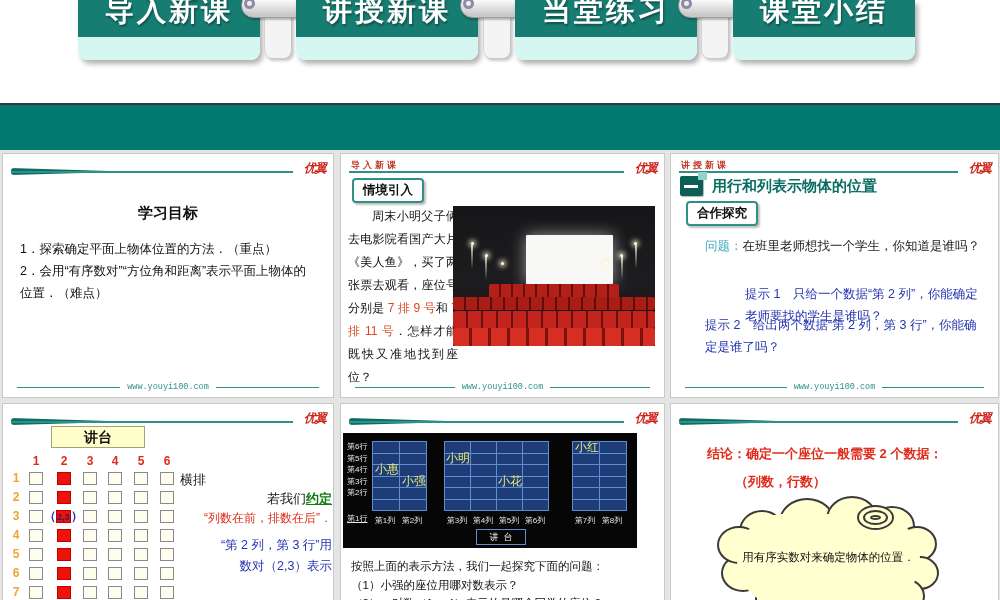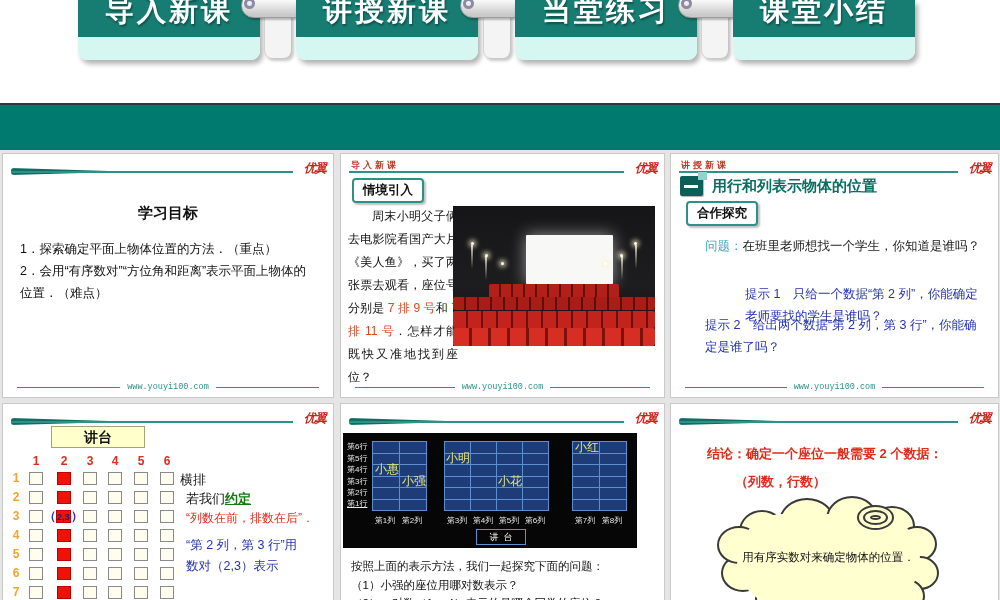--- a/index.html
+++ b/index.html
@@ -112,21 +112,21 @@
   .cb.sel { background: #ee1208; border-color: #b00; }
   .c1 { left: 26px; } .c2 { left: 54px; } .c3 { left: 80px; } .c4 { left: 105px; }
   .c5 { left: 131px; } .c6 { left: 157px; }
   .r1 { top: 68px; } .r2 { top: 87px; } .r3 { top: 106px; } .r4 { top: 125px; }
   .r5 { top: 144px; } .r6 { top: 163px; } .r7 { top: 182px; }
   .pair-wrap { position: absolute; left: 41px; top: 104px; display: flex; align-items: center;
                color: #2433ae; font-size: 12px; font-weight: bold; }
   .pair-box { width: 15px; height: 13px; background: #ee1208; border: 1px solid #b00; color: #2d1b6e;
               font-size: 9px; line-height: 12px; text-align: left; font-weight: bold; }
   .hengpai { position: absolute; left: 177px; top: 67px; font-size: 13px; color: #111; }
-  .note { position: absolute; left: 183px; width: 146px; text-align: left; font-size: 12.5px; }
+  .note { position: absolute; left: 183px; width: 146px; text-align: right; font-size: 12.5px; }
   .n1 { top: 86px; color: #111; font-size: 13px; }
   .n1 b { color: #117a11; text-decoration: underline; }
   .n2 { top: 106px; color: #e02b1a; font-size: 12px; }
   .n3 { top: 133px; color: #2433ae; }
   .n4 { top: 154px; color: #2433ae; }
 
   
   .panel { position: absolute; left: 2px; top: 29px; width: 294px; height: 115px; background: #060606; }
   .prow-label { position: absolute; left: 4px; color: #e8e8e8; font-size: 8px; line-height: 10px; }
   .grp { position: absolute; top: 8px; display: grid; gap: 1px; background: #5d8fd0; padding: 1px;
@@ -345,21 +345,21 @@
   <div class="slide s5">
     <div class="hdr-brush"></div>
     <div class="hdr-line"></div>
     <div class="logo">优翼</div>
     <div class="panel">
       <div class="prow-label" style="top:9px;">第6行</div>
       <div class="prow-label" style="top:20.5px;">第5行</div>
       <div class="prow-label" style="top:32px;">第4行</div>
       <div class="prow-label" style="top:43.5px;">第3行</div>
       <div class="prow-label" style="top:55px;">第2行</div>
-      <div class="prow-label" style="top:66px;text-decoration:underline;">第1行</div>
+      <div class="prow-label" style="top:81px;text-decoration:underline;">第1行</div>
 
       <div class="grp g1">
         <div class="cell"></div>
           <div class="cell"></div>
           <div class="cell"></div>
           <div class="cell"></div>
           <div class="cell"></div>
           <div class="cell"></div>
           <div class="cell"></div>
           <div class="cell"></div>

